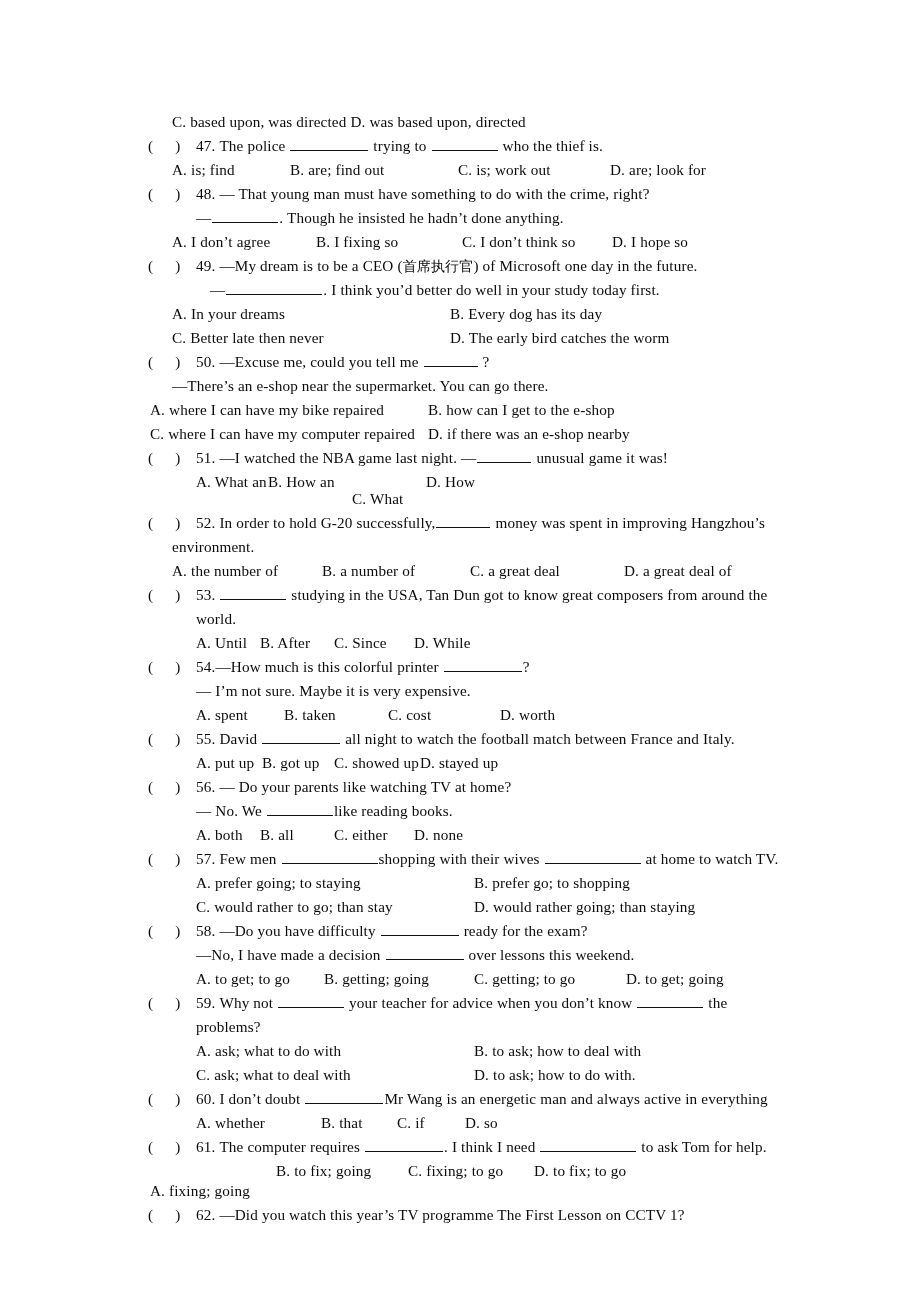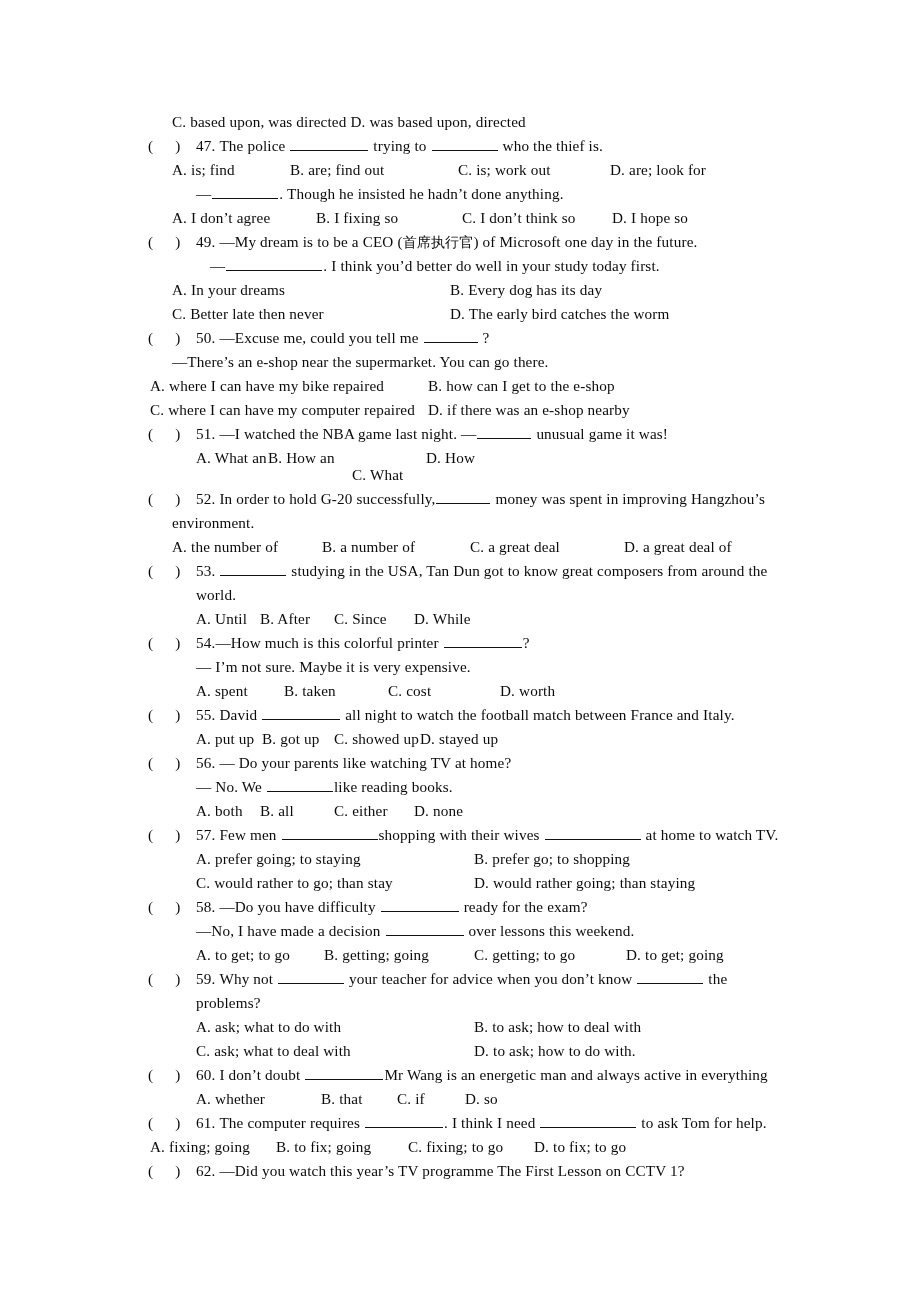--- a/index.html
+++ b/index.html
@@ -100,21 +100,21 @@
   .c4g > span:nth-child(3) { width: 86px; }
 
   .c4h > span:nth-child(1) { width: 128px; }
   .c4h > span:nth-child(2) { width: 150px; }
   .c4h > span:nth-child(3) { width: 152px; }
 
   .c4i > span:nth-child(1) { width: 92px; }
   .c4i > span:nth-child(2) { width: 76px; margin-left: 33px; }
   .c4i > span:nth-child(3) { width: 68px; }
 
-  .c4j > span:nth-child(1) { width: 126px; }
+  .c4j > span:nth-child(1) { width: 126px; margin-top: 20px; }
   .c4j > span:nth-child(2) { width: 132px; }
   .c4j > span:nth-child(3) { width: 126px; }
 
   
   .pair > span:first-child { display: inline-block; width: 278px; }
 
   .cjk { font-family: "DejaVu Sans", "Liberation Sans", sans-serif; font-size: 14px; }
 </style>
 </head>
 <body>
@@ -127,20 +127,23 @@
     <div class="line qline">
       <span class="marker"><span class="paren-open">(</span><span>)</span></span><span>47.</span>&nbsp;<span>The police</span>&nbsp;<span class="blank b-lg"></span>&nbsp;<span>trying to</span>&nbsp;<span class="blank b-md"></span>&nbsp;<span>who the thief is.</span>
     </div>
     <div class="line ind-opt opts c4a">
       <span>A. is; find</span>
         <span>B. are; find out</span>
         <span>C. is; work out</span>
         <span>D. are; look for</span>
     </div>
 
+    <div class="line qline">
+      <span class="marker"><span class="paren-open">(</span><span>)</span></span><span>48.</span>&nbsp;<span>— That young man must have something to do with the crime, right?</span>
+    </div>
     <div class="line ind-cont">
       <span>—</span><span class="blank b-md"></span><span>. Though he insisted he hadn’t done anything.</span>
     </div>
     <div class="line ind-opt opts c4b">
       <span>A. I don’t agree</span>
         <span>B. I fixing so</span>
         <span>C. I don’t think so</span>
         <span>D. I hope so</span>
     </div>
 

